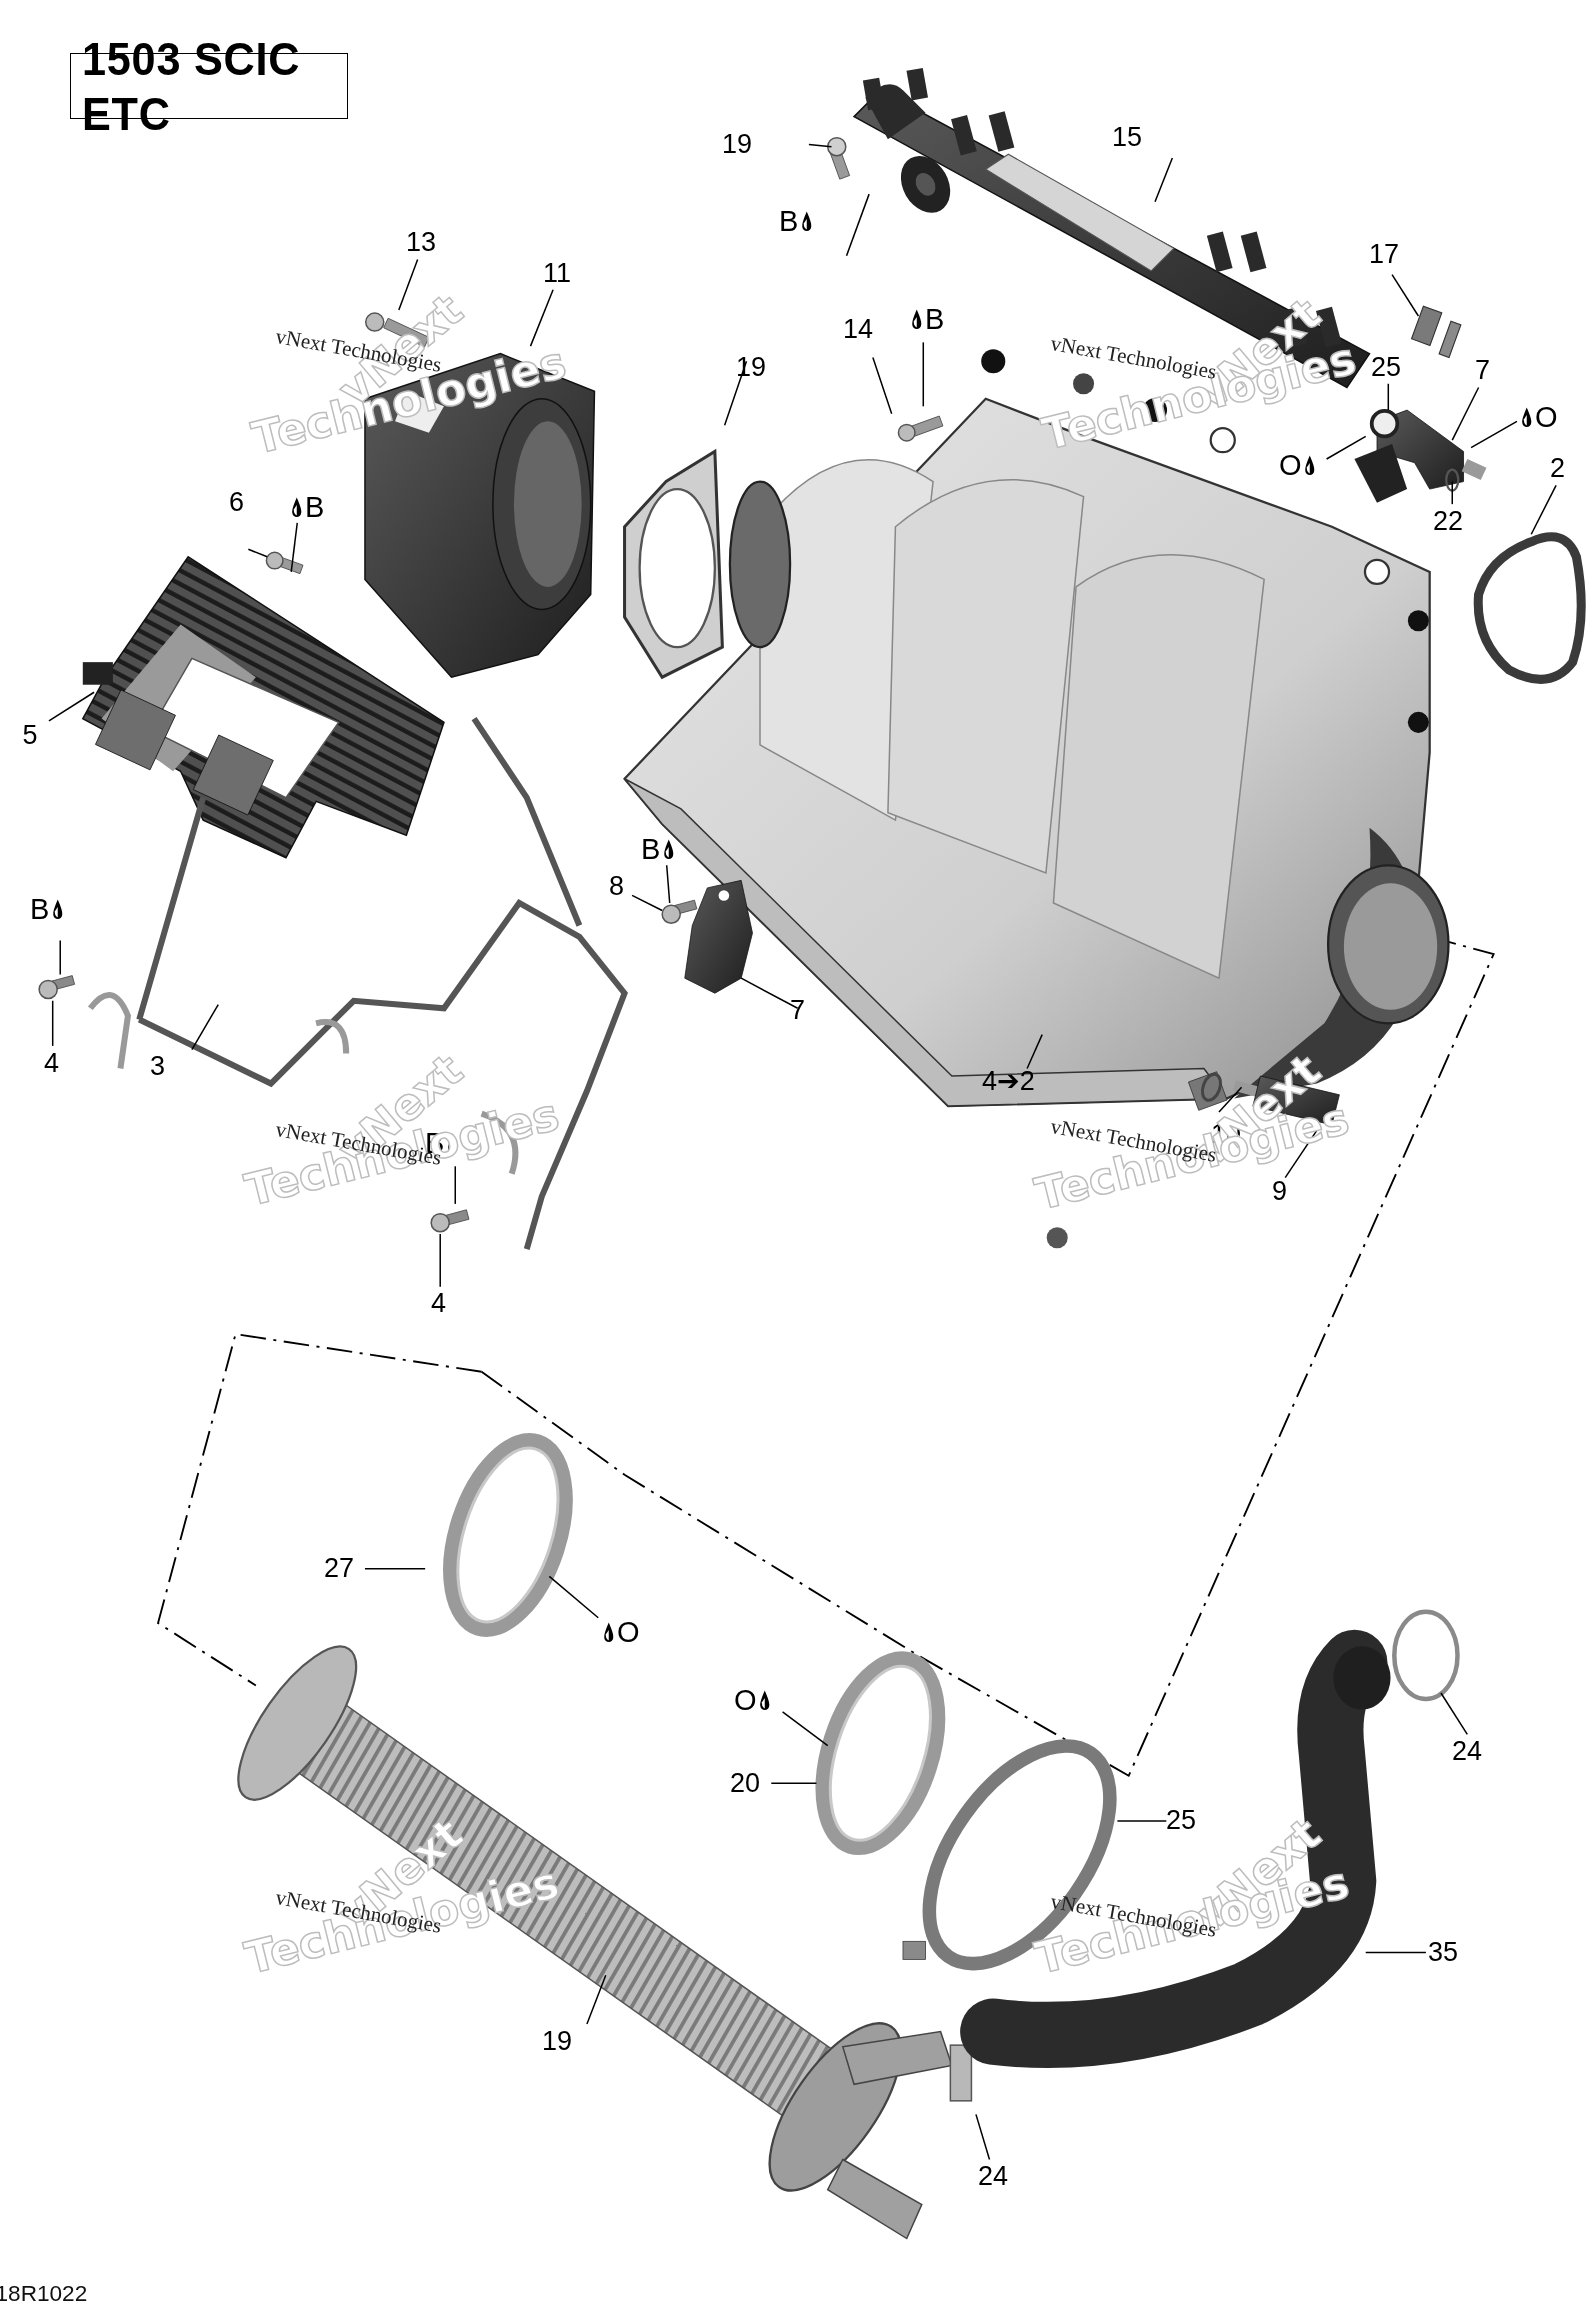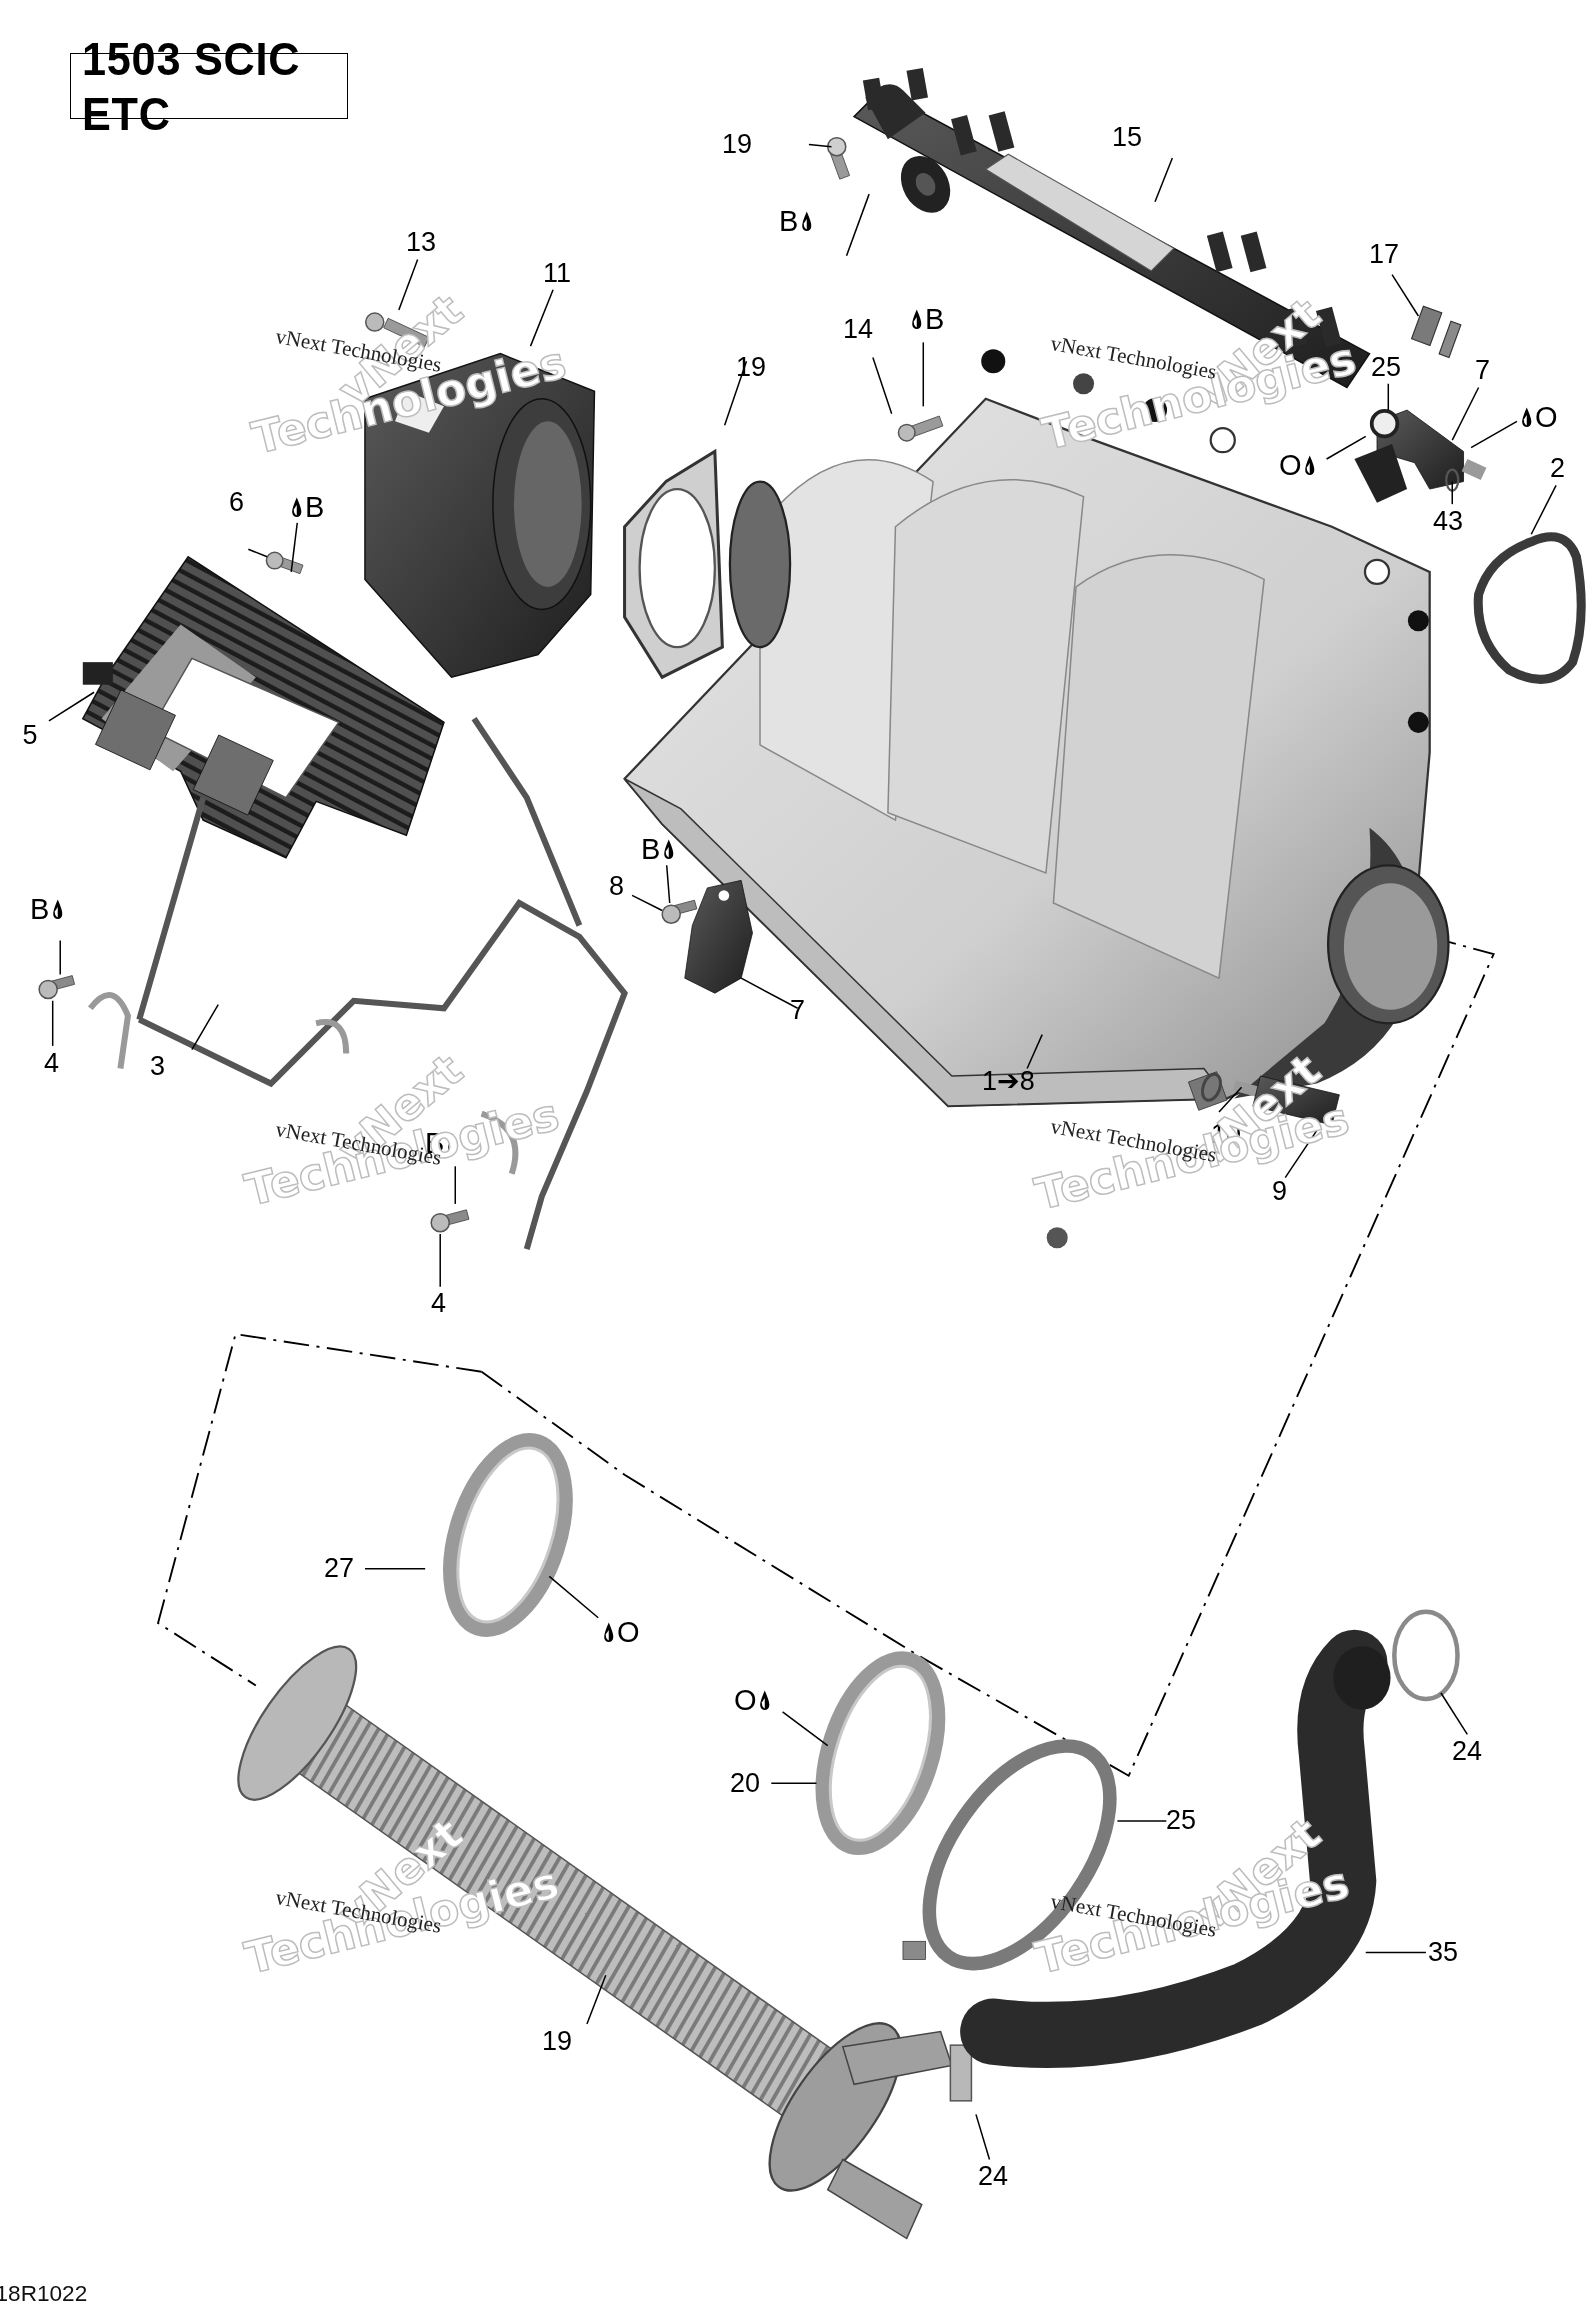--- a/index.html
+++ b/index.html
@@ -274,33 +274,33 @@
     <line x1="1297" y1="2810" x2="1315" y2="2870"></line>
     <line x1="780" y1="2690" x2="805" y2="2625"></line>
   </g>
 </svg>
 
 <span class="callout" style="left:722px;top:131px">19</span>
 <span class="callout" style="left:1112px;top:124px">15</span>
 <span class="callout" style="left:1369px;top:241px">17</span>
 <span class="callout" style="left:1371px;top:354px">25</span>
 <span class="callout" style="left:1475px;top:357px">7</span>
-<span class="callout" style="left:1433px;top:508px">43</span>
+<span class="callout" style="left:1433px;top:508px">22</span>
 <span class="callout" style="left:1550px;top:455px">2</span>
 <span class="callout" style="left:406px;top:229px">13</span>
 <span class="callout" style="left:543px;top:260px">11</span>
 <span class="callout" style="left:736px;top:354px">19</span>
 <span class="callout" style="left:843px;top:316px">14</span>
 <span class="callout" style="left:229px;top:489px">6</span>
 <span class="callout" style="left:22.6px;top:722px">5</span>
 <span class="callout" style="left:44px;top:1050px">4</span>
 <span class="callout" style="left:150px;top:1053px">3</span>
 <span class="callout" style="left:609px;top:873px">8</span>
 <span class="callout" style="left:790px;top:997px">7</span>
-<span class="callout" style="left:982px;top:1068px">1➔8</span>
+<span class="callout" style="left:982px;top:1068px">4➔2</span>
 <span class="callout" style="left:1211px;top:1121px">10</span>
 <span class="callout" style="left:1272px;top:1178px">9</span>
 <span class="callout" style="left:431px;top:1290px">4</span>
 <span class="callout" style="left:324px;top:1555px">27</span>
 <span class="callout" style="left:730px;top:1770px">20</span>
 <span class="callout" style="left:1166px;top:1807px">25</span>
 <span class="callout" style="left:1428px;top:1939px">35</span>
 <span class="callout" style="left:1452px;top:1738px">24</span>
 <span class="callout" style="left:978px;top:2163px">24</span>
 <span class="callout" style="left:542px;top:2028px">19</span>

